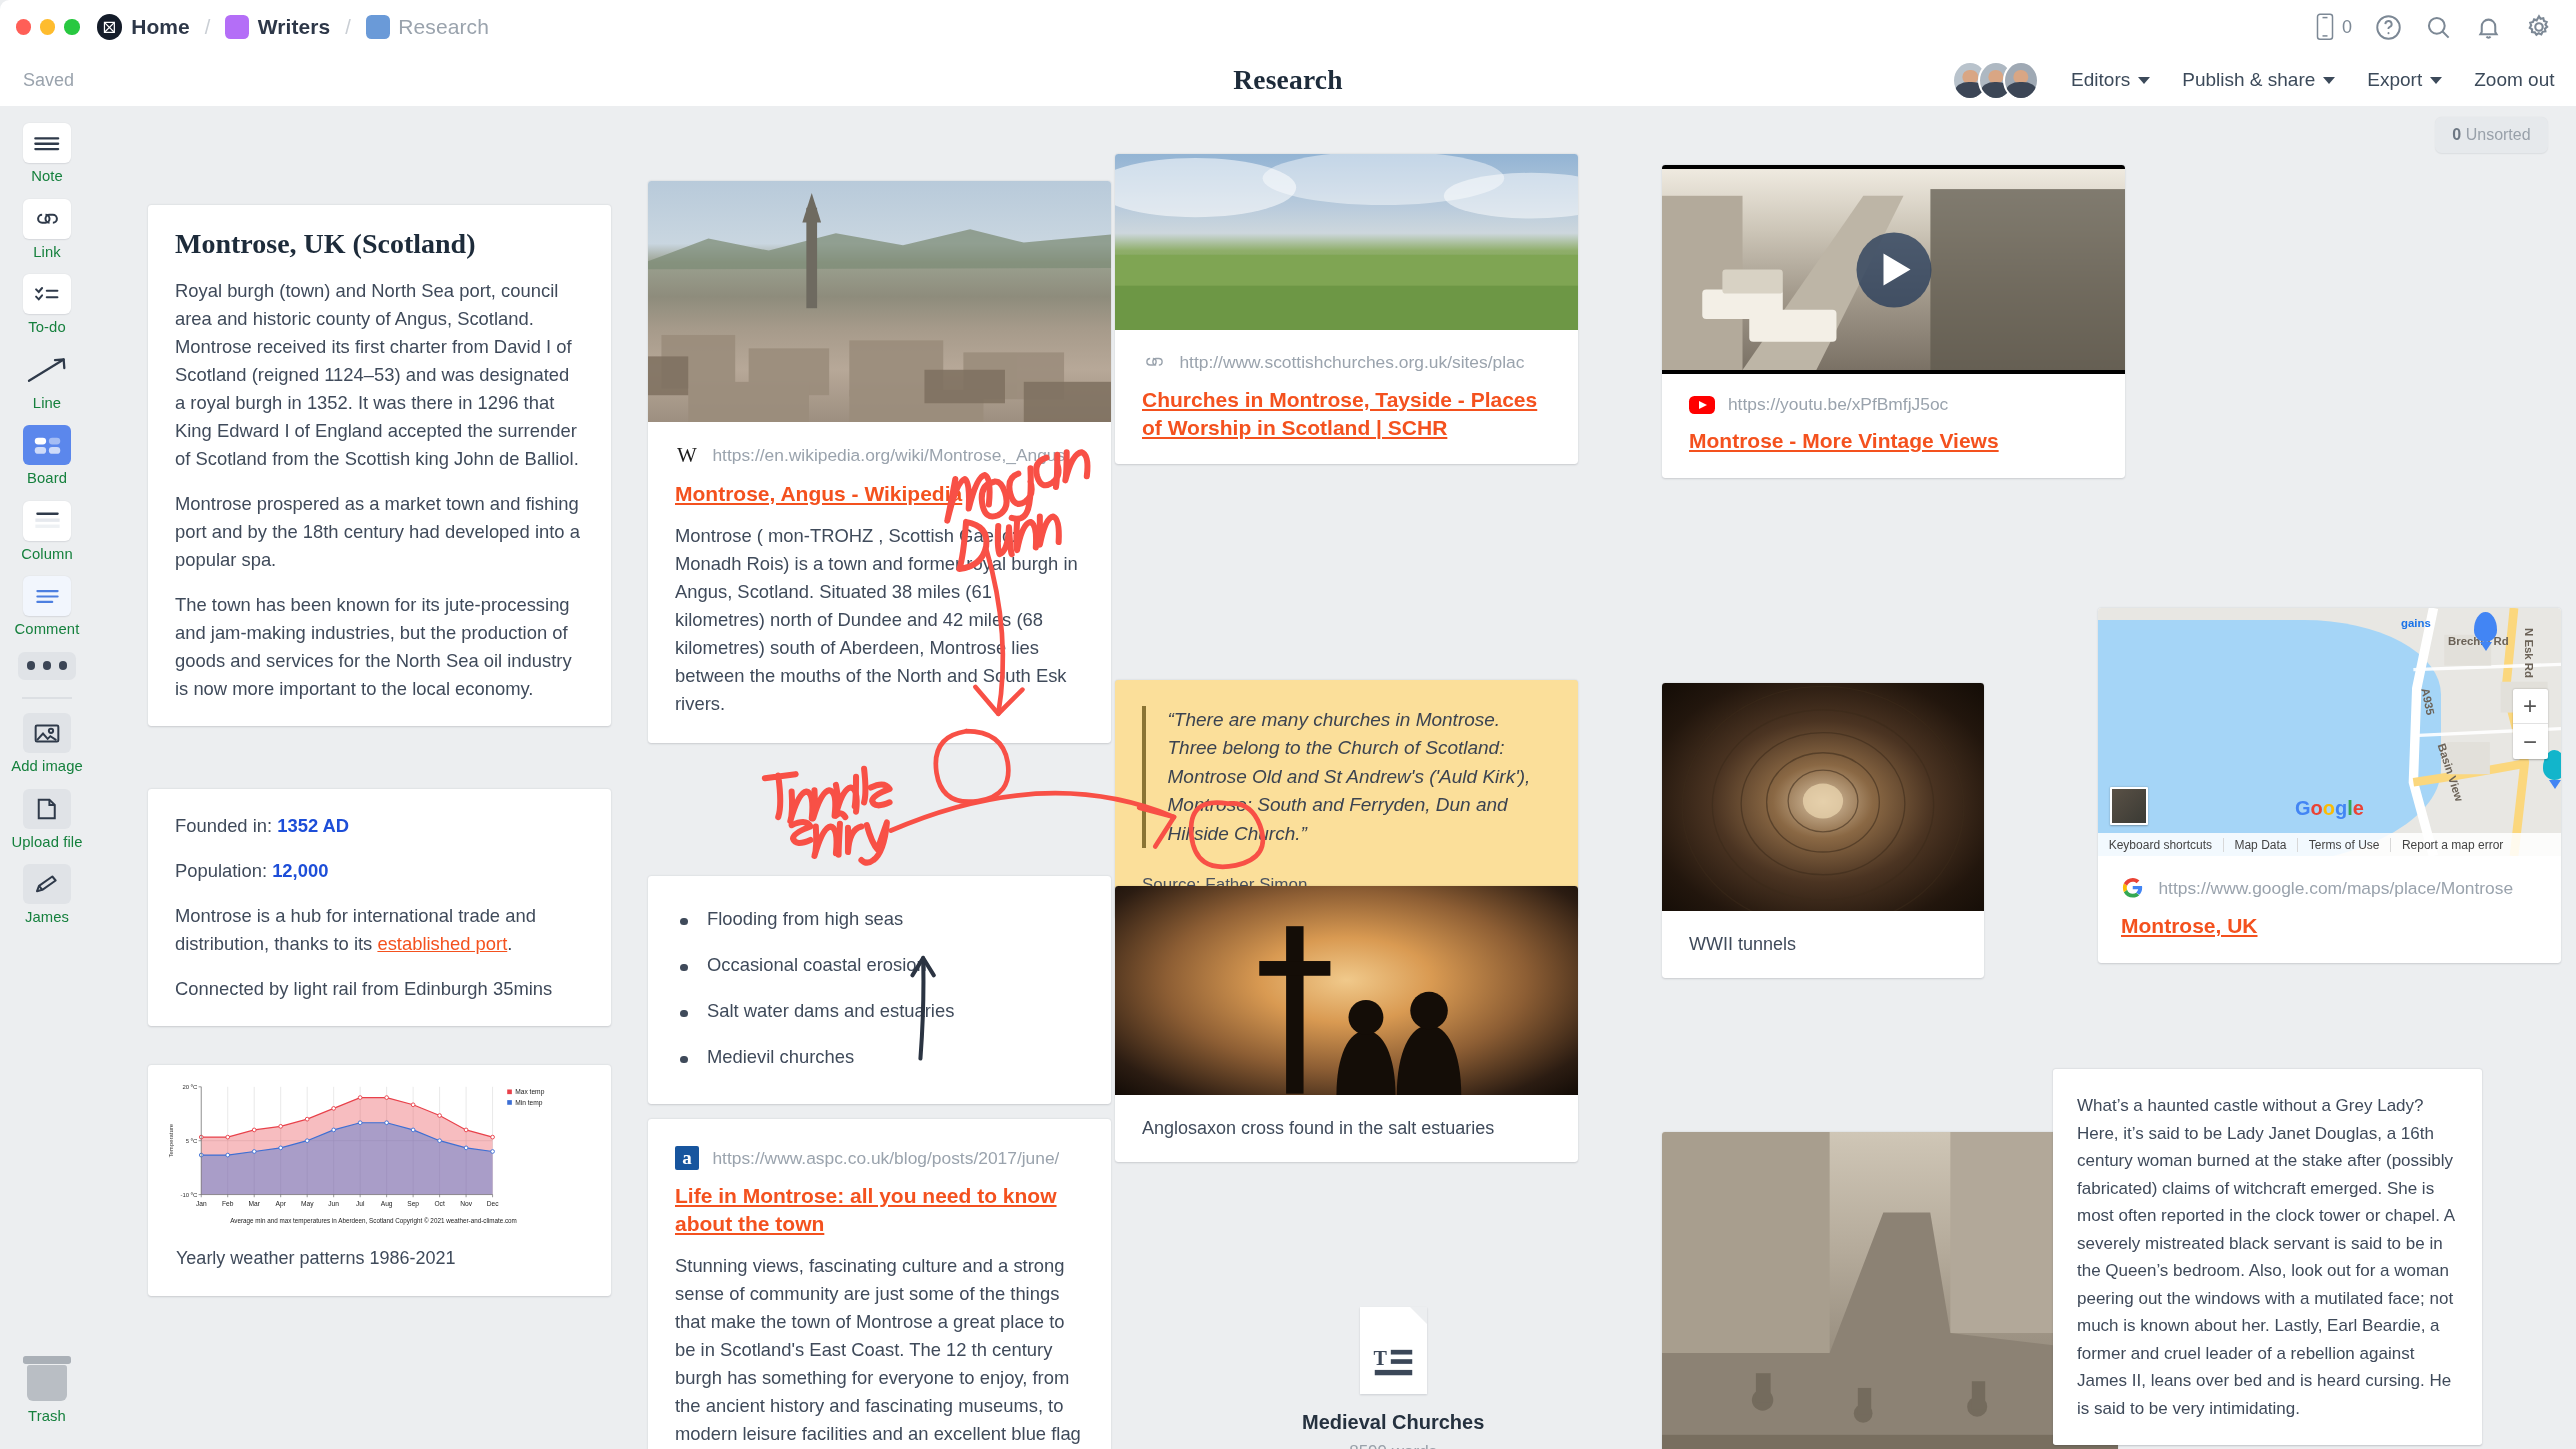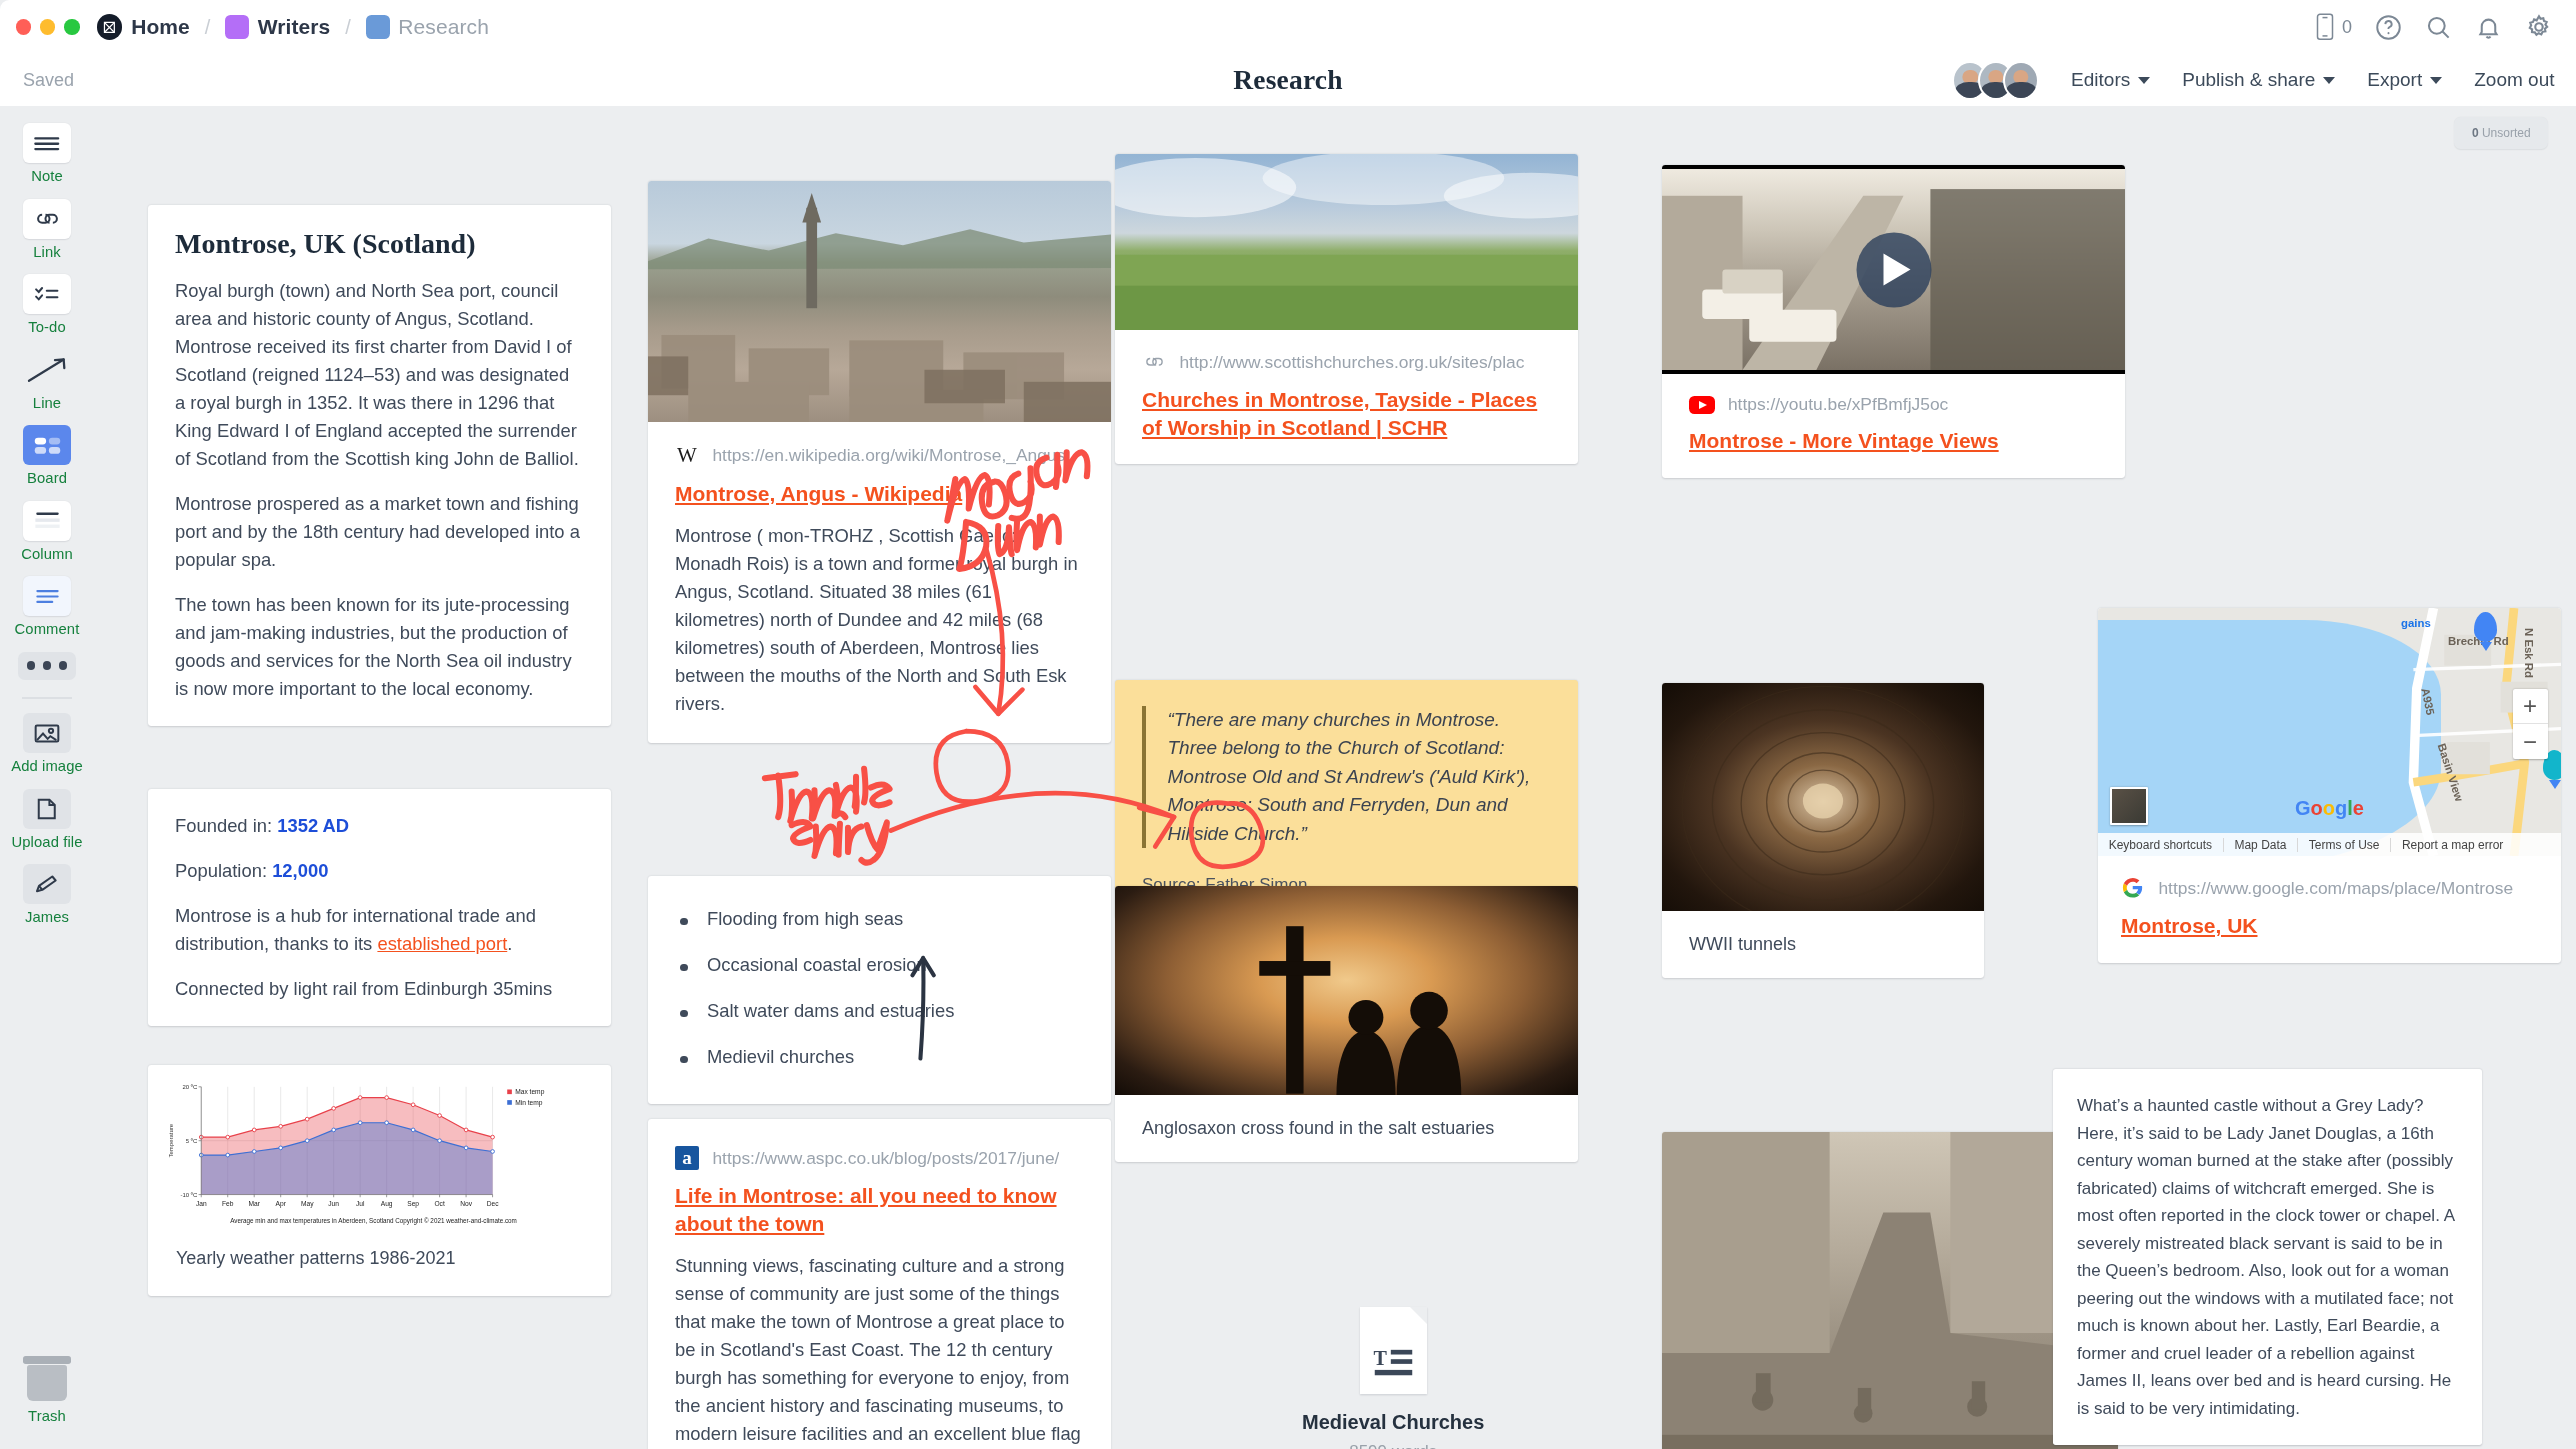--- a/index.html
+++ b/index.html
@@ -86,21 +86,21 @@
   .dots-btn i{width:8.7px;height:8.7px;border-radius:50%;background:#3c4656;display:block;}
   .trash-wrap{ position:absolute; bottom:25.5px; left:50%; transform:translateX(-50%);
     display:flex;flex-direction:column;align-items:center;}
   .trashbox{width:40px;height:36px;background:#b9bec4;border-radius:2.7px 2.7px 6px 6px;}
   .trashlid{width:48px;height:7.4px;background:#aab0b7;border-radius:2.7px;margin-bottom:1.3px;}
 
   
   .board { position:absolute; left:94px; top:106px; width:2482px; height:1343px; background:#eceef0; }
   .unsorted {
     position:absolute; right:28px; top:10.7px; background:#e6e9ec; border-radius:6.7px;
-    padding:9.4px 17.4px; color:#99a1aa; font-size:12px; box-shadow:0 0.7px 1.3px rgba(16,24,40,.08);
+    padding:9.4px 17.4px; color:#99a1aa; font-size:16px; box-shadow:0 0.7px 1.3px rgba(16,24,40,.08);
   }
   .unsorted b{color:#6d7783;}
 
   .card {
     position:absolute; background:#fff; border-radius:3.4px;
     box-shadow:0 0.7px 2px rgba(16,24,40,.16);
   }
   .card.pad { padding:23px 27px; }
   .card-title-serif {
     font-family:"Liberation Serif", serif; font-weight:bold;

